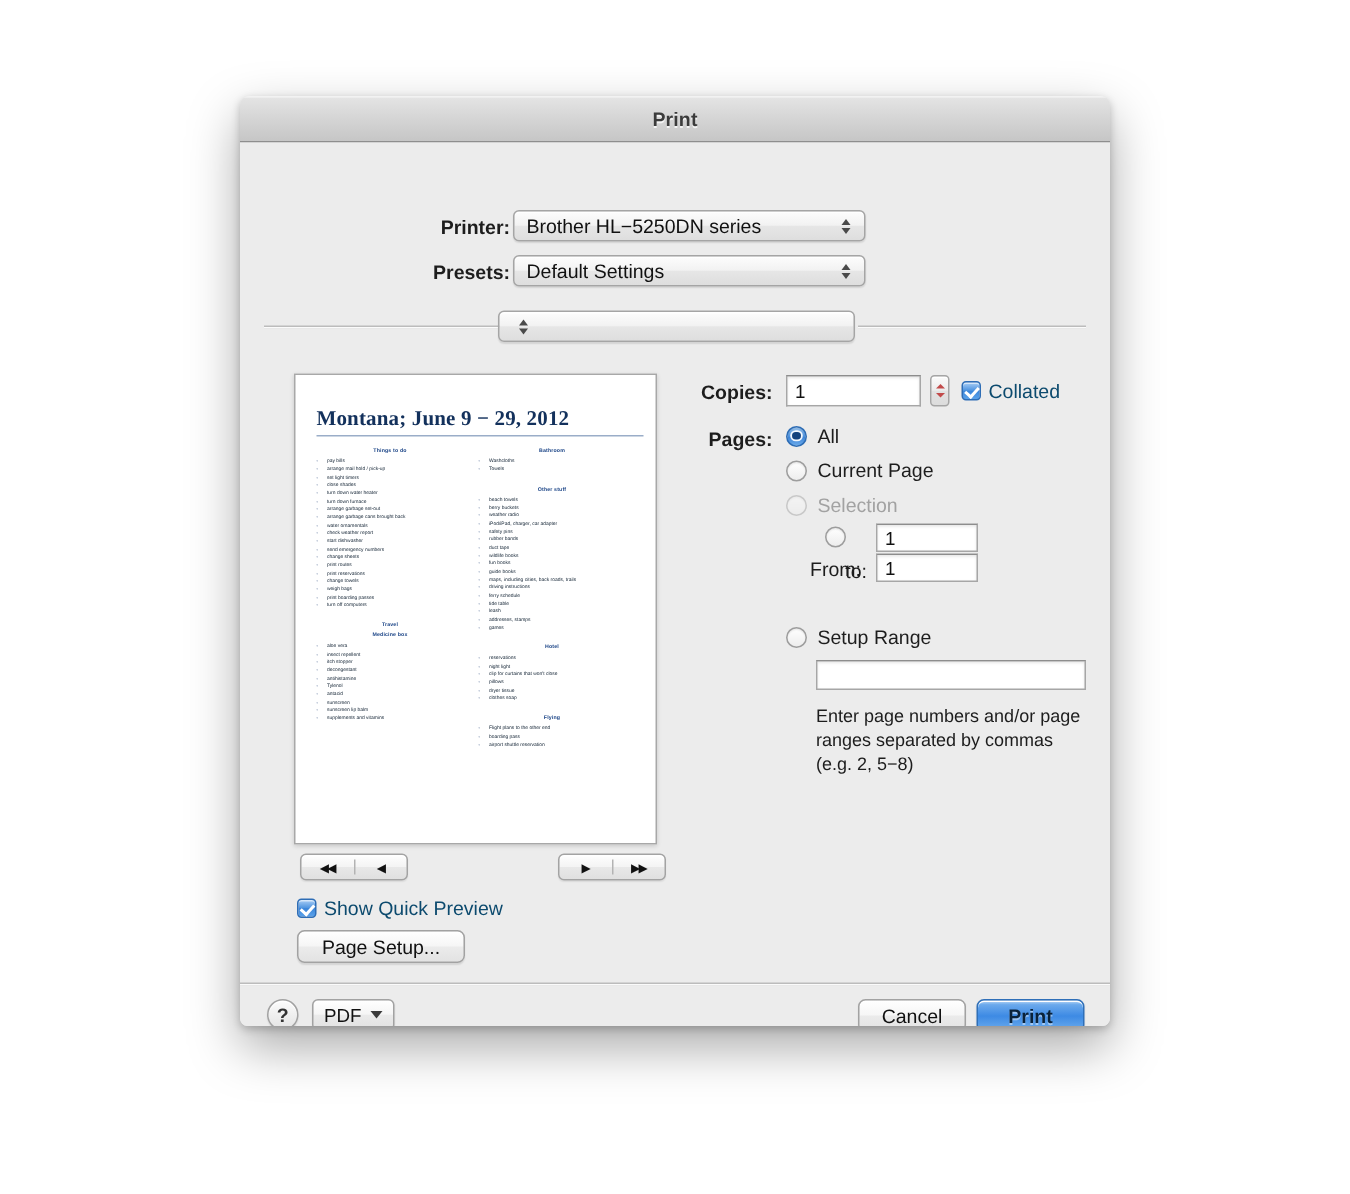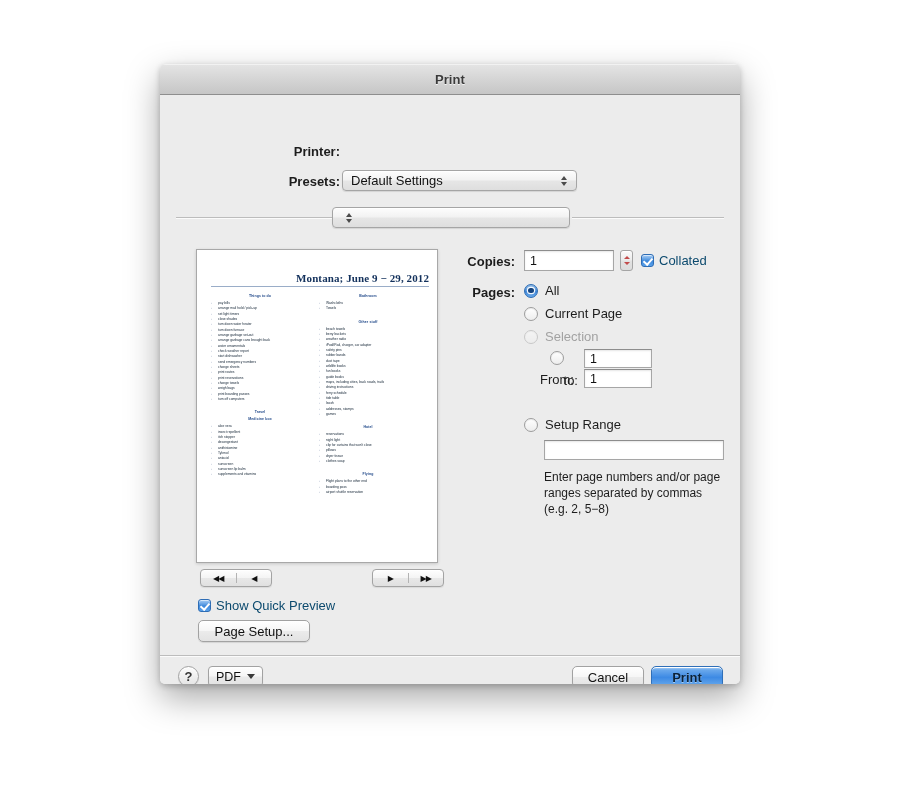--- a/index.html
+++ b/index.html
@@ -124,26 +124,25 @@
     overflow: hidden;
   }
   .doc-inner {
     position: absolute;
     left: 14px;
     right: 8px;
     top: 22px;
   }
   .doc-title {
     font-family: "Liberation Serif", serif;
-    font-size: 11px;
+    font-size: 14px;
     font-weight: bold;
     color: #13315c;
     letter-spacing: .1px;
     white-space: nowrap;
-    text-align: right;
   }
   .doc-rule {
     height: 1px;
     background: #9aadc8;
     margin-top: 2px;
     margin-bottom: 7px;
   }
   .doc-cols {
     display: flex;
     gap: 10px;
@@ -399,20 +398,27 @@
 
 <div id="print-dialog">
 
   <div class="titlebar">
     <span class="titlebar-text">Print</span>
   </div>
 
   <div class="dialog-body">
 
     <div class="row-label" style="left:70px; top:49px; width:110px;">Printer:</div>
+    <div class="popup" style="left:182px; top:45px; width:235px;">
+      <span class="popup-text">Brother HL−5250DN series</span>
+      <span class="popup-arrows">
+        <span class="tri-up"></span>
+          <span class="tri-down"></span>
+      </span>
+    </div>
 
     <div class="row-label" style="left:70px; top:79px; width:110px;">Presets:</div>
     <div class="popup" style="left:182px; top:75px; width:235px;">
       <span class="popup-text">Default Settings</span>
       <span class="popup-arrows">
         <span class="tri-up"></span>
           <span class="tri-down"></span>
       </span>
     </div>
 

